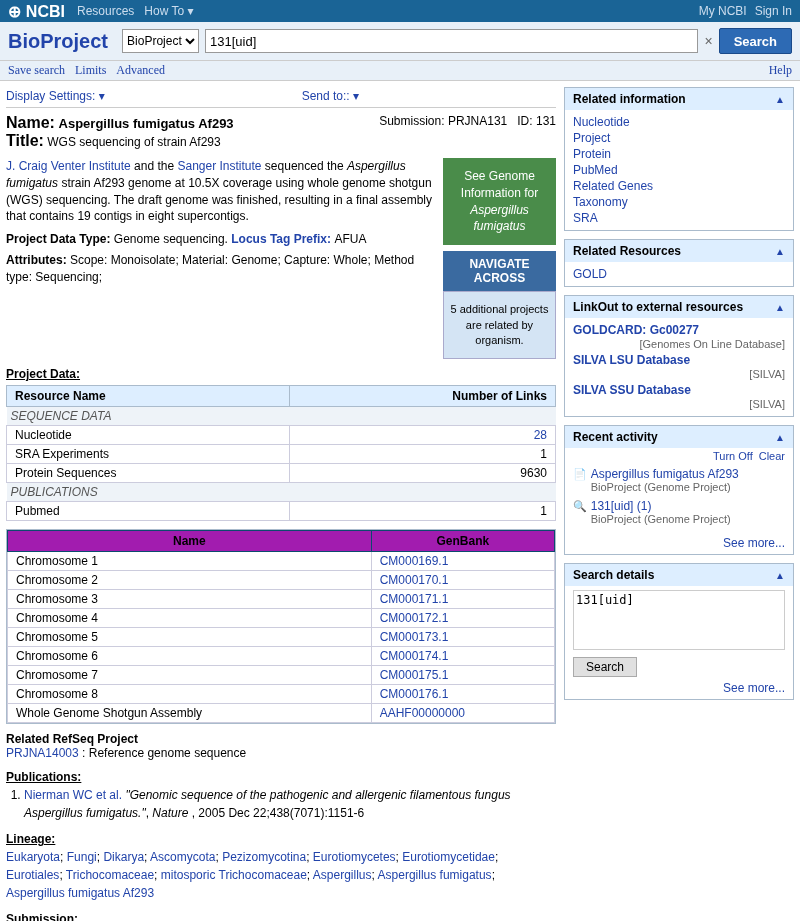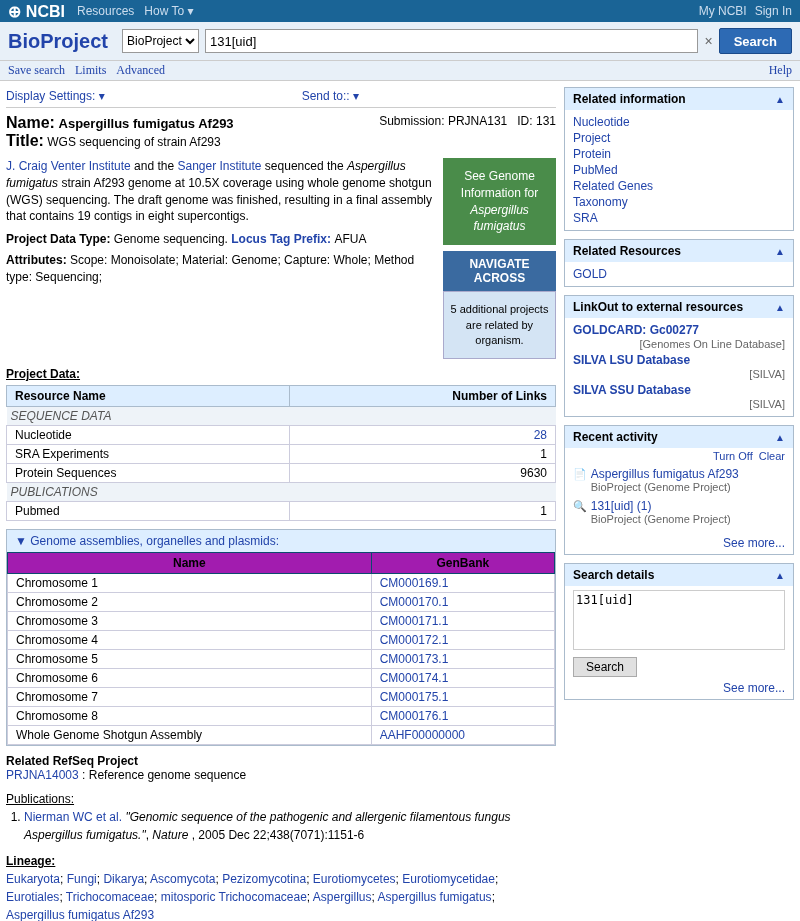--- a/index.html
+++ b/index.html
@@ -245,21 +245,21 @@
 
     
     .related-refseq {
       font-size: 12px;
       margin-bottom: 8px;
     }
     .related-refseq a { color: #2244aa; }
 
     
     .publications { font-size: 12px; margin-bottom: 8px; line-height: 1.5; }
-    .publications .label { font-weight: normal; text-decoration: underline; }
+    .publications .label { font-weight: bold; text-decoration: underline; }
     .publications a { color: #2244aa; }
     .publications ol { padding-left: 18px; }
     .publications li { margin-bottom: 4px; }
 
     
     .lineage { font-size: 12px; margin-bottom: 8px; line-height: 1.5; }
     .lineage .label { font-weight: bold; text-decoration: underline; }
     .lineage a { color: #2244aa; }
 
     
@@ -488,21 +488,20 @@
           </tr>
           <tr>
             <td>Pubmed</td>
             <td class="num">1</td>
           </tr>
         </tbody>
       </table>
     </div>
 
     <div class="assemblies-container">
-      <div class="assemblies-header">▼ Genome assemblies, organelles and plasmids:</div>
       <table class="assemblies-table">
         <thead>
           <tr>
             <th>Name</th>
             <th>GenBank</th>
           </tr>
         </thead>
         <tbody id="assemblies-tbody">
         <tr>
               <td>Chromosome 1</td>

